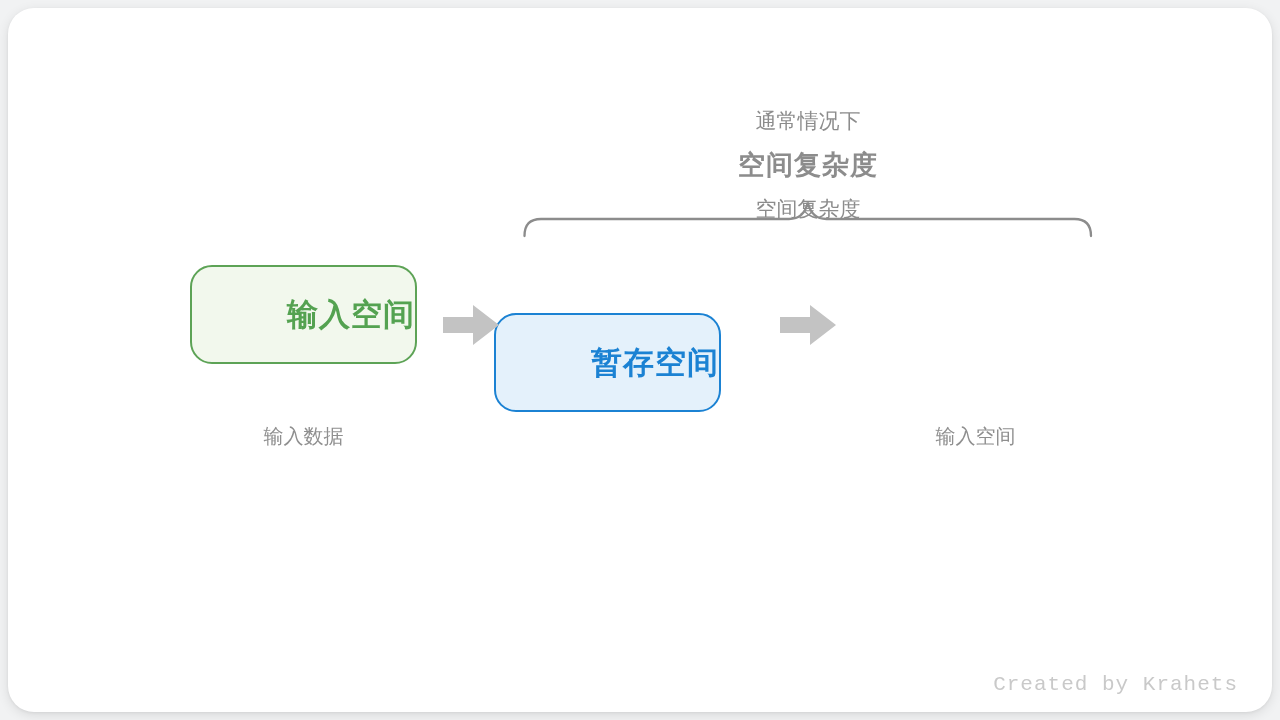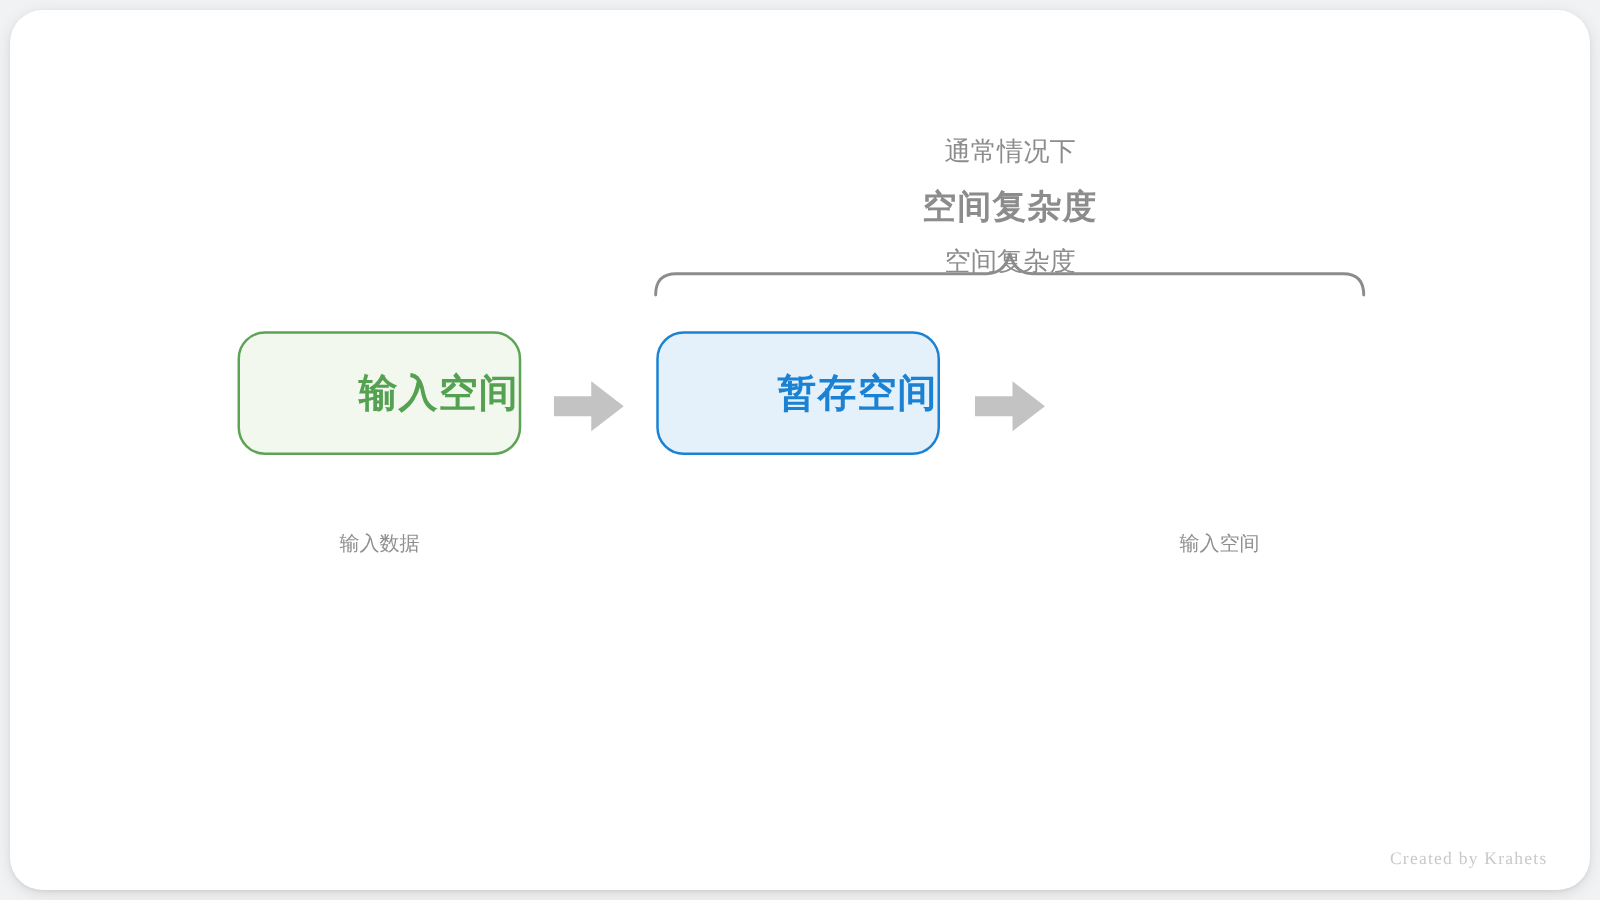--- a/index.html
+++ b/index.html
@@ -42,41 +42,41 @@
   .node-box {
     position: absolute;
     top: 265px; width: 227px; height: 99px;
     border: 2.5px solid #888;
     border-radius: 22px;
     display: flex; align-items: center; justify-content: flex-end;
     font-size: 31px; font-weight: 800; letter-spacing: 1px;
     white-space: nowrap;
   }
   .node-box.pos-0 { left: 190px; }
-  .node-box.pos-1 { left: 525px; }
+  .node-box.pos-1 { left: 494px; margin-top: 48px; }
   .node-box.pos-2 { left: 862px; }
   .arrow-svg { position: absolute; top: 303px; width: 57px; height: 44px; }
   .arrow-svg.pos-0 { left: 443px; }
   .arrow-svg.pos-1 { left: 780px; }
   .sublabels {
     position: absolute;
     top: 413px; width: 227px;
     text-align: center;
-    font-size: 16px; line-height: 46px;
+    font-size: 20px; line-height: 46px;
     color: var(--sublabel-color);
     white-space: nowrap;
   }
   .sublabels.pos-0 { left: 190px; }
   .sublabels.pos-1 { left: 525px; }
   .sublabels.pos-2 { left: 862px; }
   .watermark {
     position: absolute;
     right: 42px; bottom: 24px;
-    font-family: Liberation Serif, serif;
-    font-size: 14px;
+    font-family: Liberation Mono, monospace;
+    font-size: 21px;
     color: var(--watermark-color);
     letter-spacing: 1px;
   }
 </style>
 </head>
 <body>
 
 <div class="stage">
   <div class="card"></div>
 

